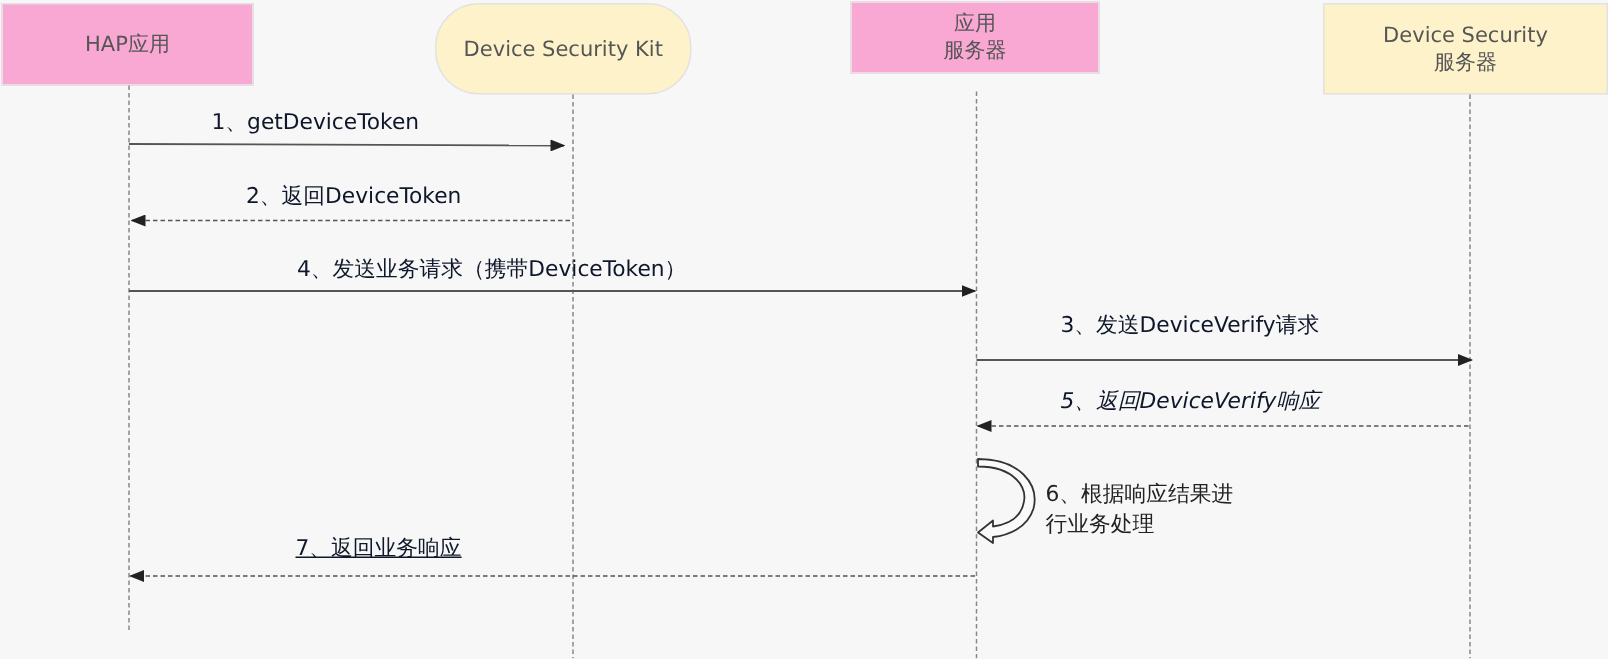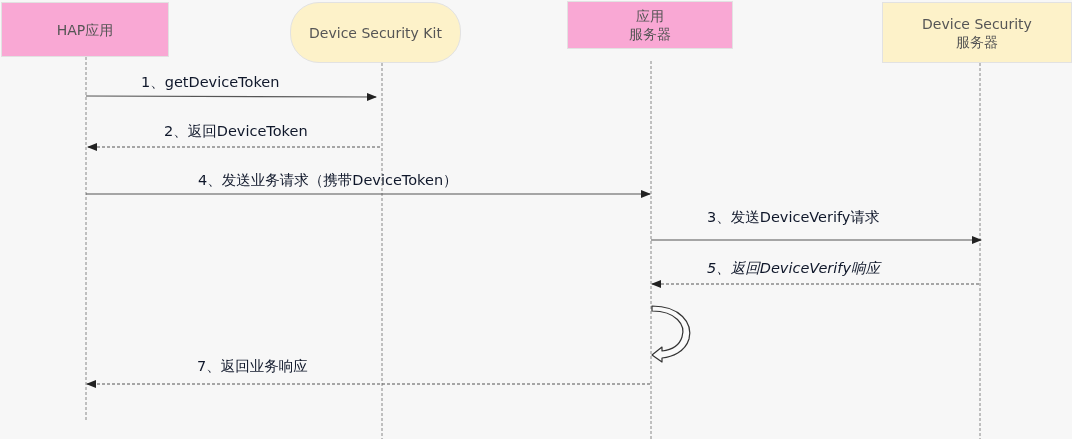--- a/index.html
+++ b/index.html
@@ -59,16 +59,18 @@
   <g>
     <path d="M652,311 C676,311 686,325 682,337 C679,347 670,350 662,351 L662,347 L652,355 L662,362 L662,358 C672,357 685,352 689,339 C693,323 680,306 652,306 Z" fill="#fafafa" stroke="#333" stroke-width="1.2" stroke-linejoin="round"></path>
   </g>
 </svg>
 
 <div class="msg-label" style="left:141px; top:73px;">1、getDeviceToken</div>
 <div class="msg-label" style="left:140px; top:122px;margin-left:24px;">2、返回DeviceToken</div>
 <div class="msg-label" style="left:198px; top:171px;">4、发送业务请求（携带DeviceToken）</div>
 <div class="msg-label" style="left:707px; top:208px;">3、发送DeviceVerify请求</div>
 <div class="msg-label" style="left:707px; top:259px;font-style:italic;">5、返回DeviceVerify响应</div>
-<div class="msg-label" style="left:197px; top:357px;">7、返回业务响应</div>
+<div class="msg-label" style="left:197px; top:357px;text-decoration:underline;">7、返回业务响应</div>
 
 <div class="note" style="left:697px; top:320px;">
+  <div>6、根据响应结果进</div>
+  <div>行业务处理</div>
 </div>
 
 </body></html>

